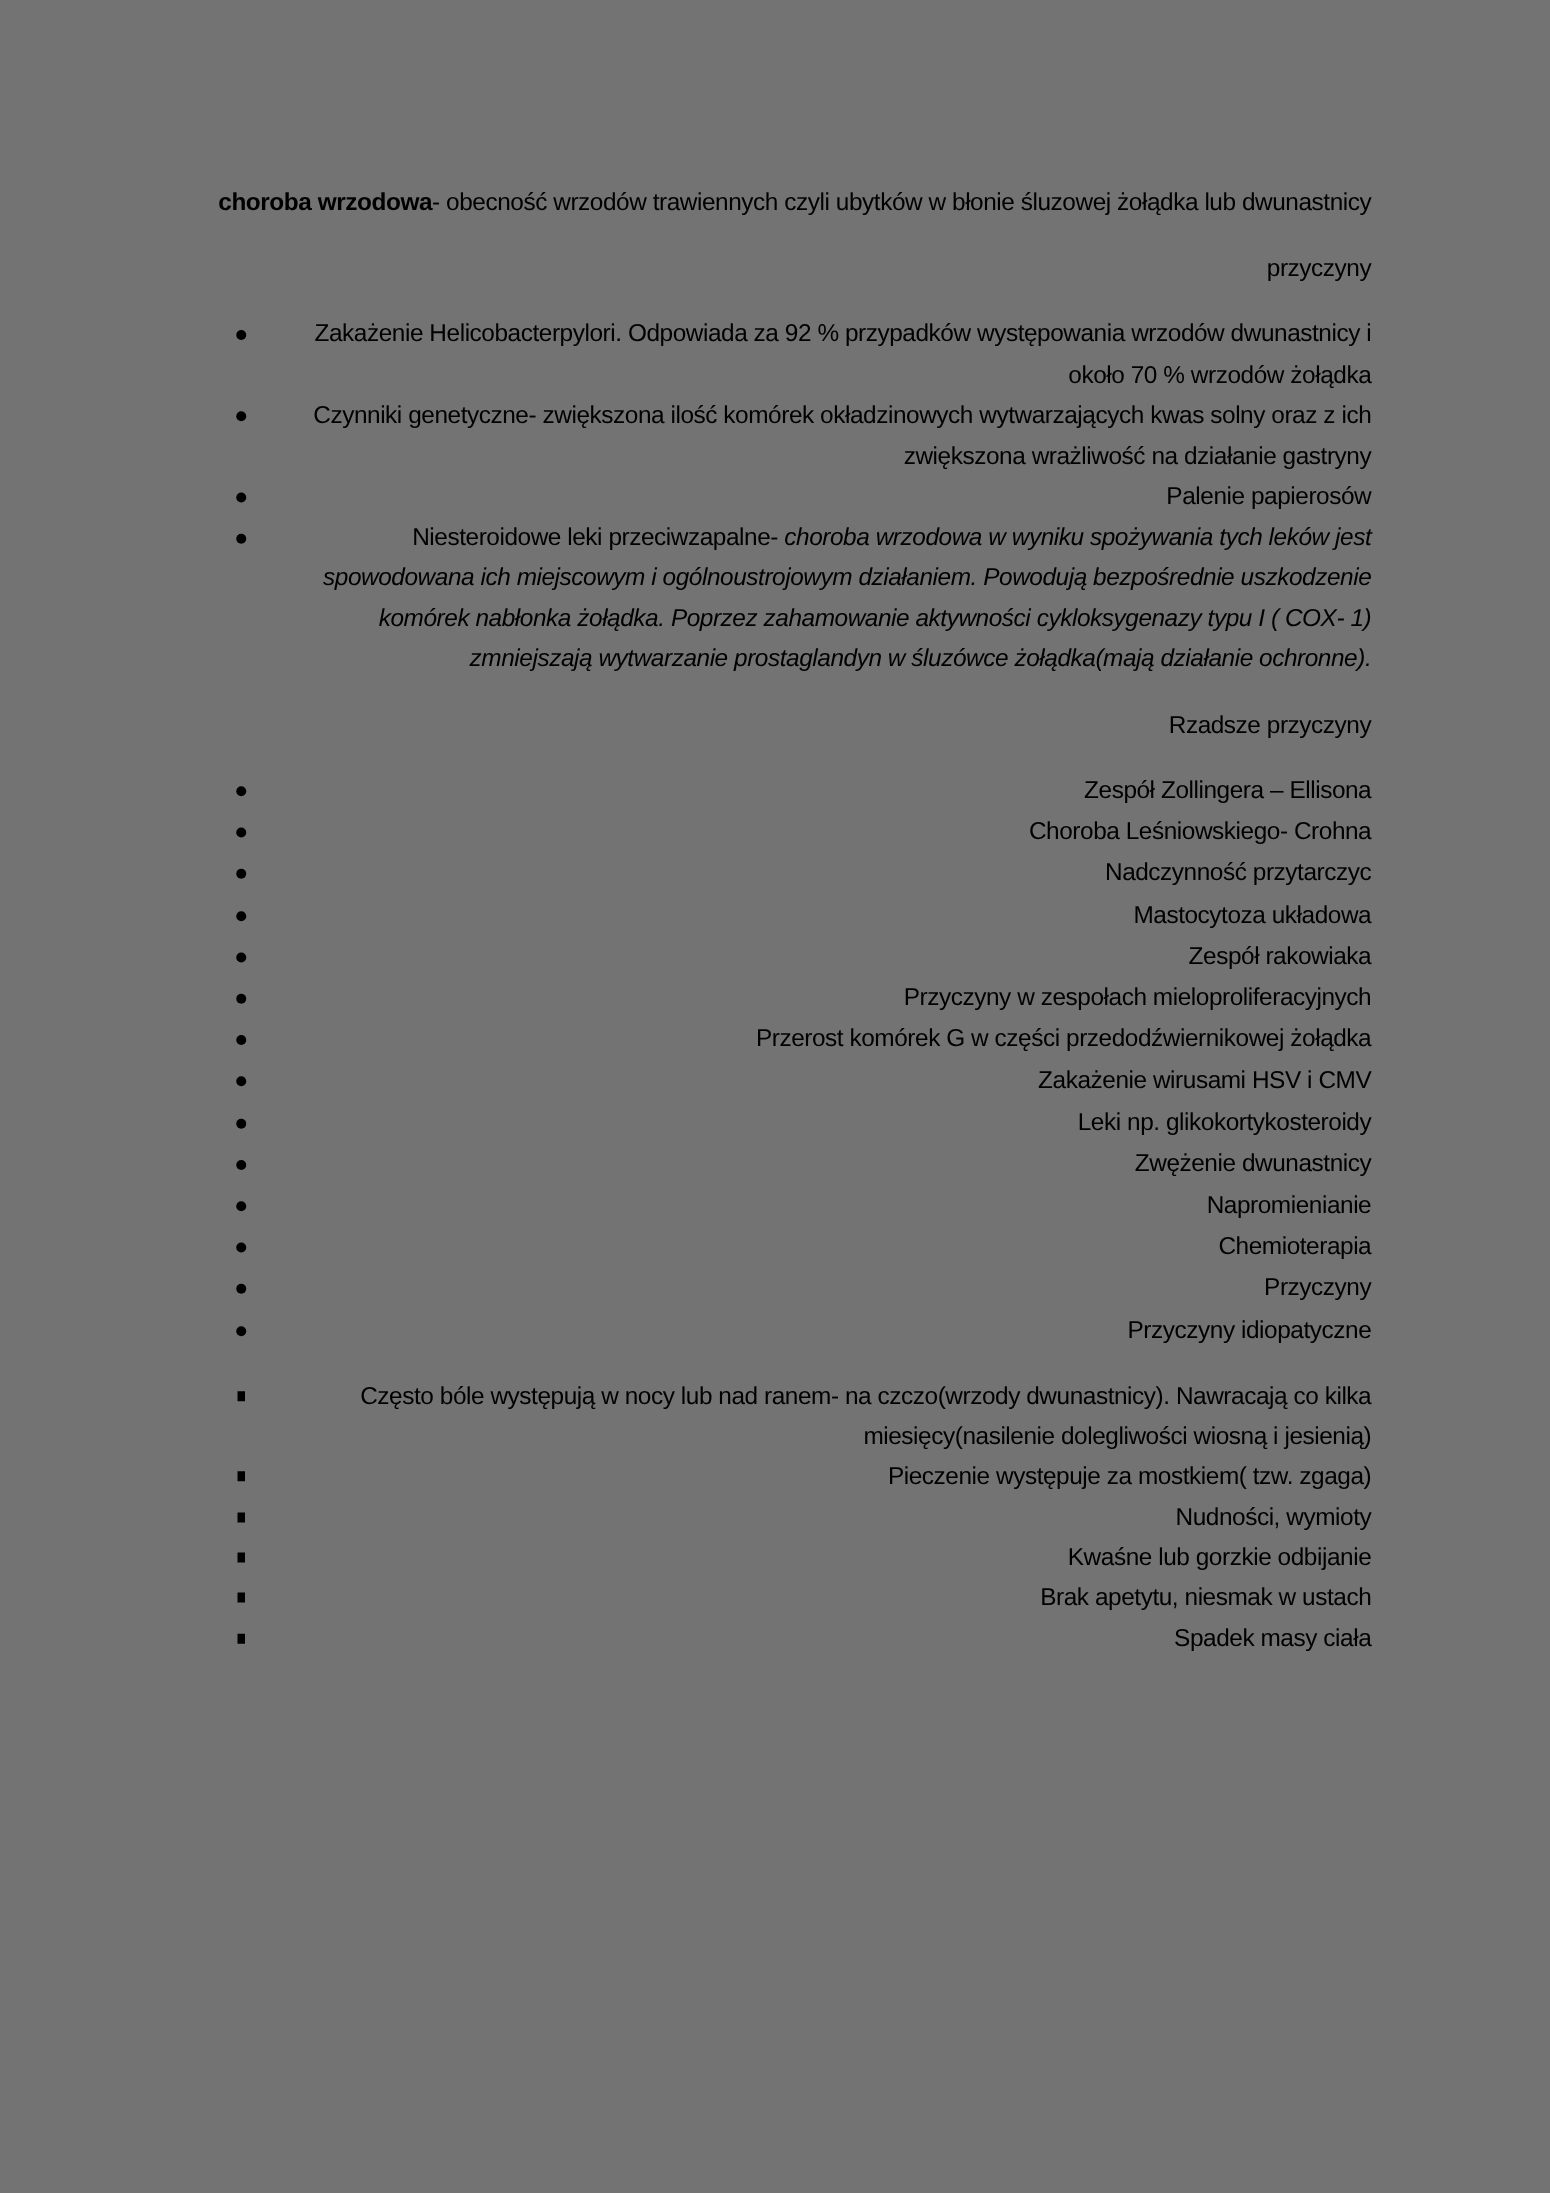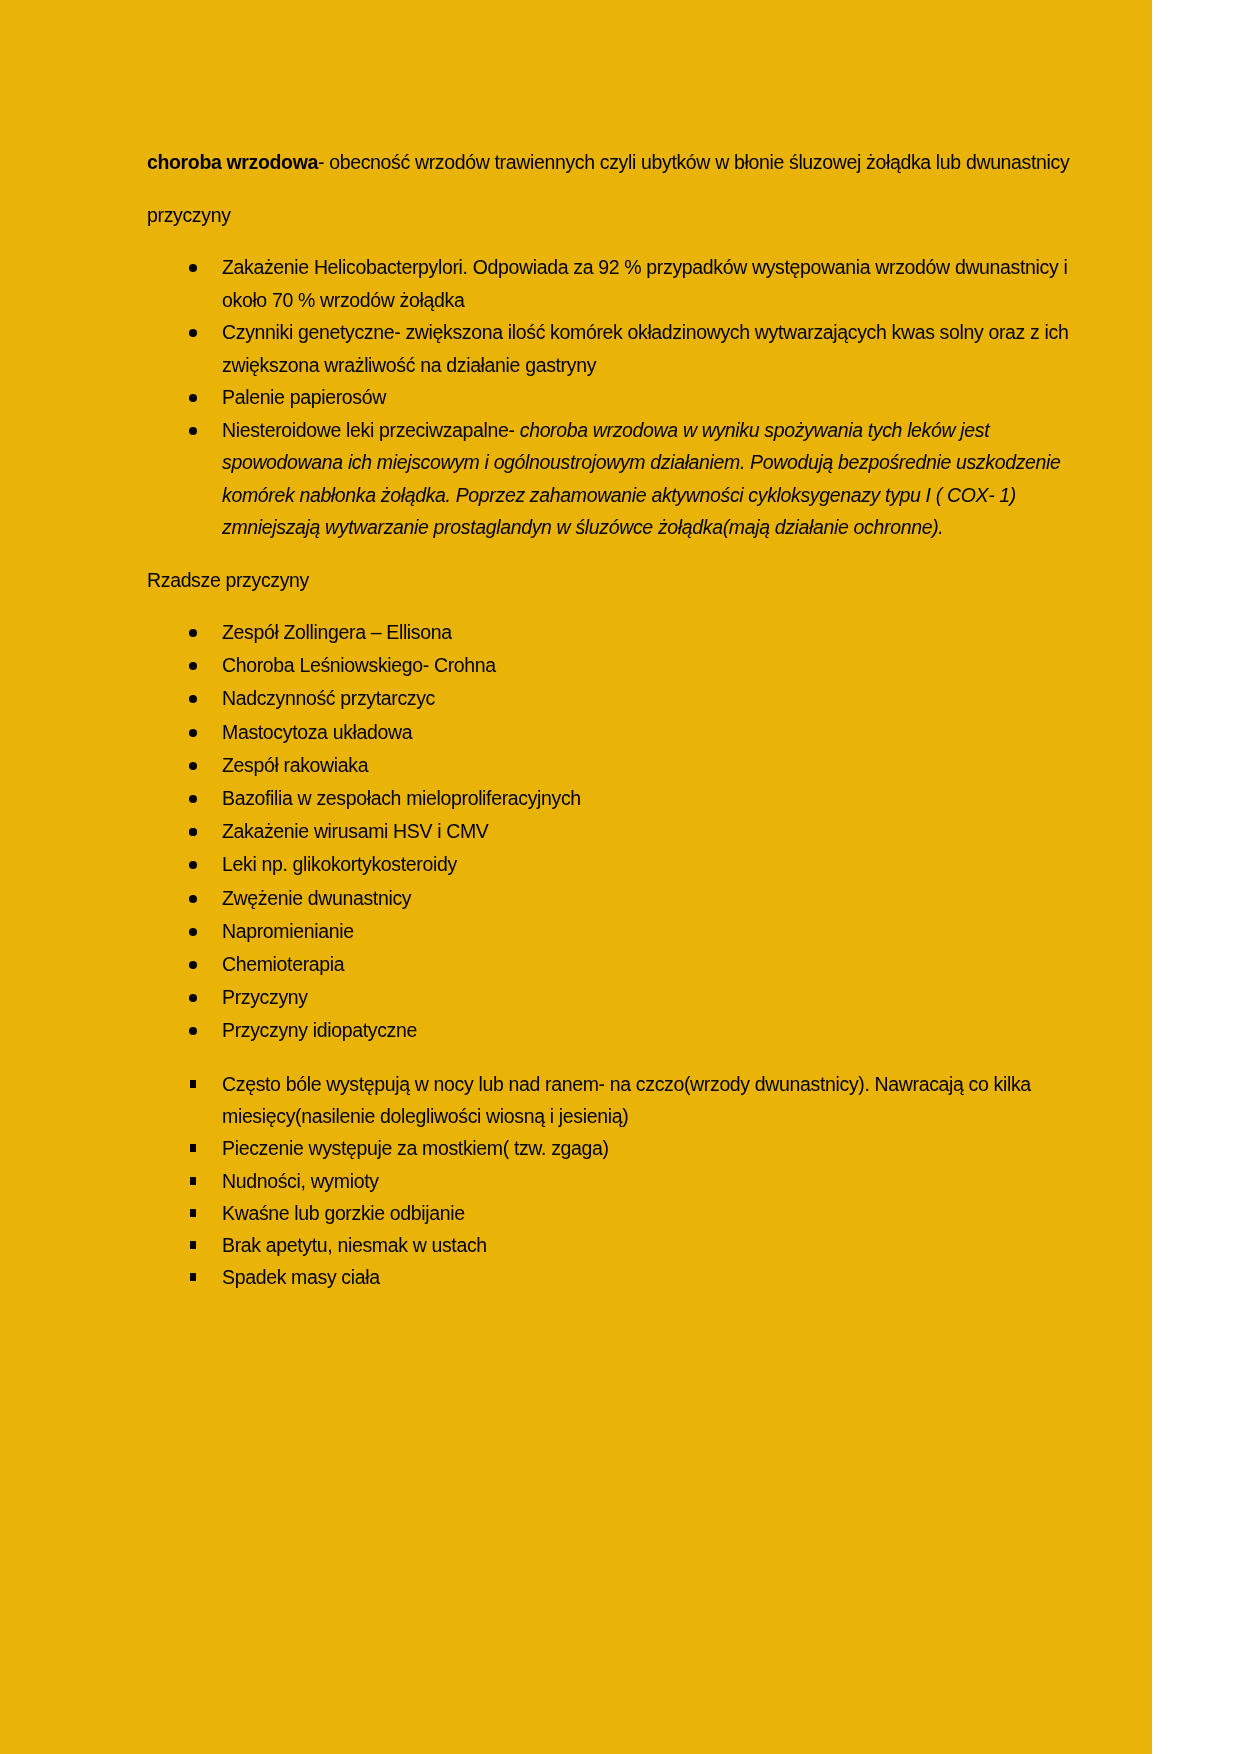--- a/index.html
+++ b/index.html
@@ -1,18 +1,18 @@
 <!DOCTYPE html>
 <html><head>
   <meta charset="utf-8">
   <style>
     html, body { margin: 0; padding: 0; background: #ffffff; }
     body { width: 1240px; height: 1754px; position: relative; overflow: hidden;
            font-family: "Liberation Sans", sans-serif; color: #000; }
-    .page { position: absolute; left: 0; top: 0; width: 1152px; height: 1754px; background: #eab308; }
+    .page { position: absolute; left: 0; top: 0; width: 1240px; height: 1754px; background: #737373; text-align: right; }
     .content { position: absolute; left: 147px; top: 146px; width: 950px;
                font-size: 19.5px; line-height: 32.5px; letter-spacing: -0.35px; }
     p { margin: 0; }
     .intro { margin-bottom: 20px; }
     .heading { margin-bottom: 20px; }
     ul { list-style: none; margin: 0 0 20px 0; padding: 0; }
     li { position: relative; padding-left: 75px; }
     .bullet-dot { position: absolute; left: 42px; top: 13px; width: 8px; height: 8px;
                   border-radius: 50%; background: #000; }
     .bullet-sq { position: absolute; left: 43px; top: 12px; width: 6px; height: 8px; background: #000; }
@@ -37,22 +37,22 @@
       <li><span class="bullet-dot"></span><span>Niesteroidowe leki przeciwzapalne- </span><i>choroba wrzodowa w wyniku spożywania tych leków jest spowodowana ich miejscowym i ogólnoustrojowym działaniem. Powodują bezpośrednie uszkodzenie komórek nabłonka żołądka. Poprzez zahamowanie aktywności cykloksygenazy typu I ( COX- 1) zmniejszają wytwarzanie prostaglandyn w śluzówce żołądka(mają działanie ochronne).</i></li>
     </ul>
 
     <p class="heading">Rzadsze przyczyny</p>
     <ul id="list2">
         <li><span class="bullet-dot"></span><span>Zespół Zollingera – Ellisona</span></li>
         <li><span class="bullet-dot"></span><span>Choroba Leśniowskiego- Crohna</span></li>
         <li><span class="bullet-dot"></span><span>Nadczynność przytarczyc</span></li>
         <li><span class="bullet-dot"></span><span>Mastocytoza układowa</span></li>
         <li><span class="bullet-dot"></span><span>Zespół rakowiaka</span></li>
-        <li><span class="bullet-dot"></span><span>Bazofilia w zespołach mieloproliferacyjnych</span></li>
-        <li><span class="bullet-dot"></span></li>
+        <li><span class="bullet-dot"></span><span>Przyczyny w zespołach mieloproliferacyjnych</span></li>
+        <li><span class="bullet-dot"></span><span>Przerost komórek G w części przedodźwiernikowej żołądka</span></li>
         <li><span class="bullet-dot"></span><span>Zakażenie wirusami HSV i CMV</span></li>
         <li><span class="bullet-dot"></span><span>Leki np. glikokortykosteroidy</span></li>
         <li><span class="bullet-dot"></span><span>Zwężenie dwunastnicy</span></li>
         <li><span class="bullet-dot"></span><span>Napromienianie</span></li>
         <li><span class="bullet-dot"></span><span>Chemioterapia</span></li>
         <li><span class="bullet-dot"></span><span>Przyczyny</span></li>
         <li><span class="bullet-dot"></span><span>Przyczyny idiopatyczne</span></li>
       </ul>
 
     <ul id="list3">

